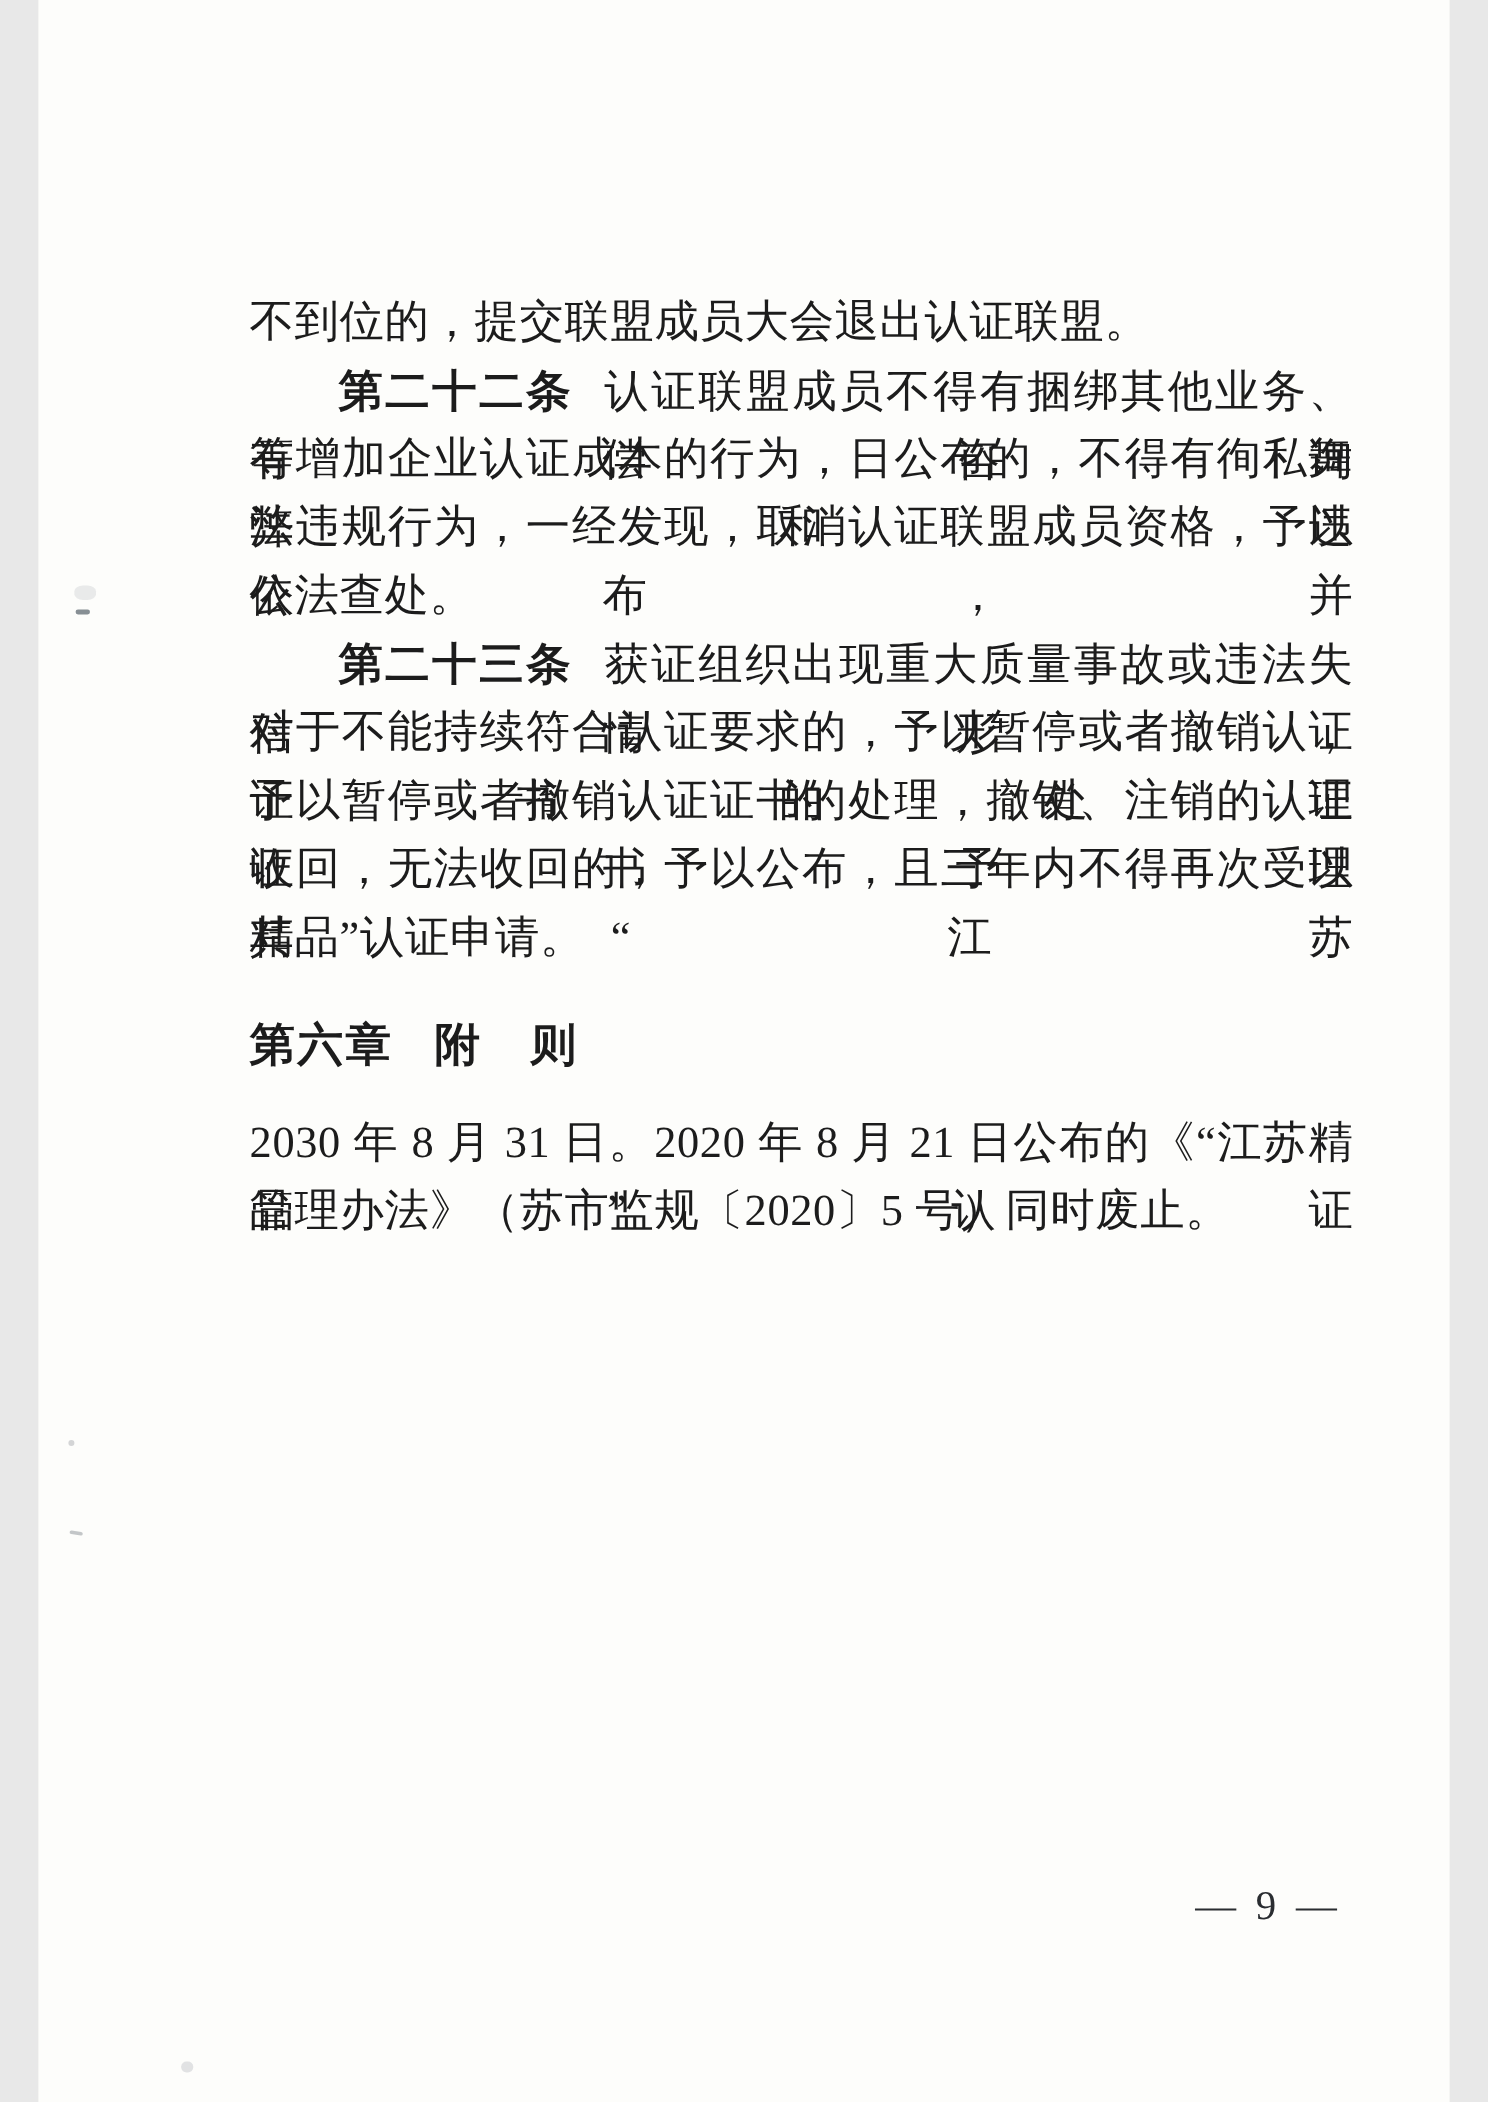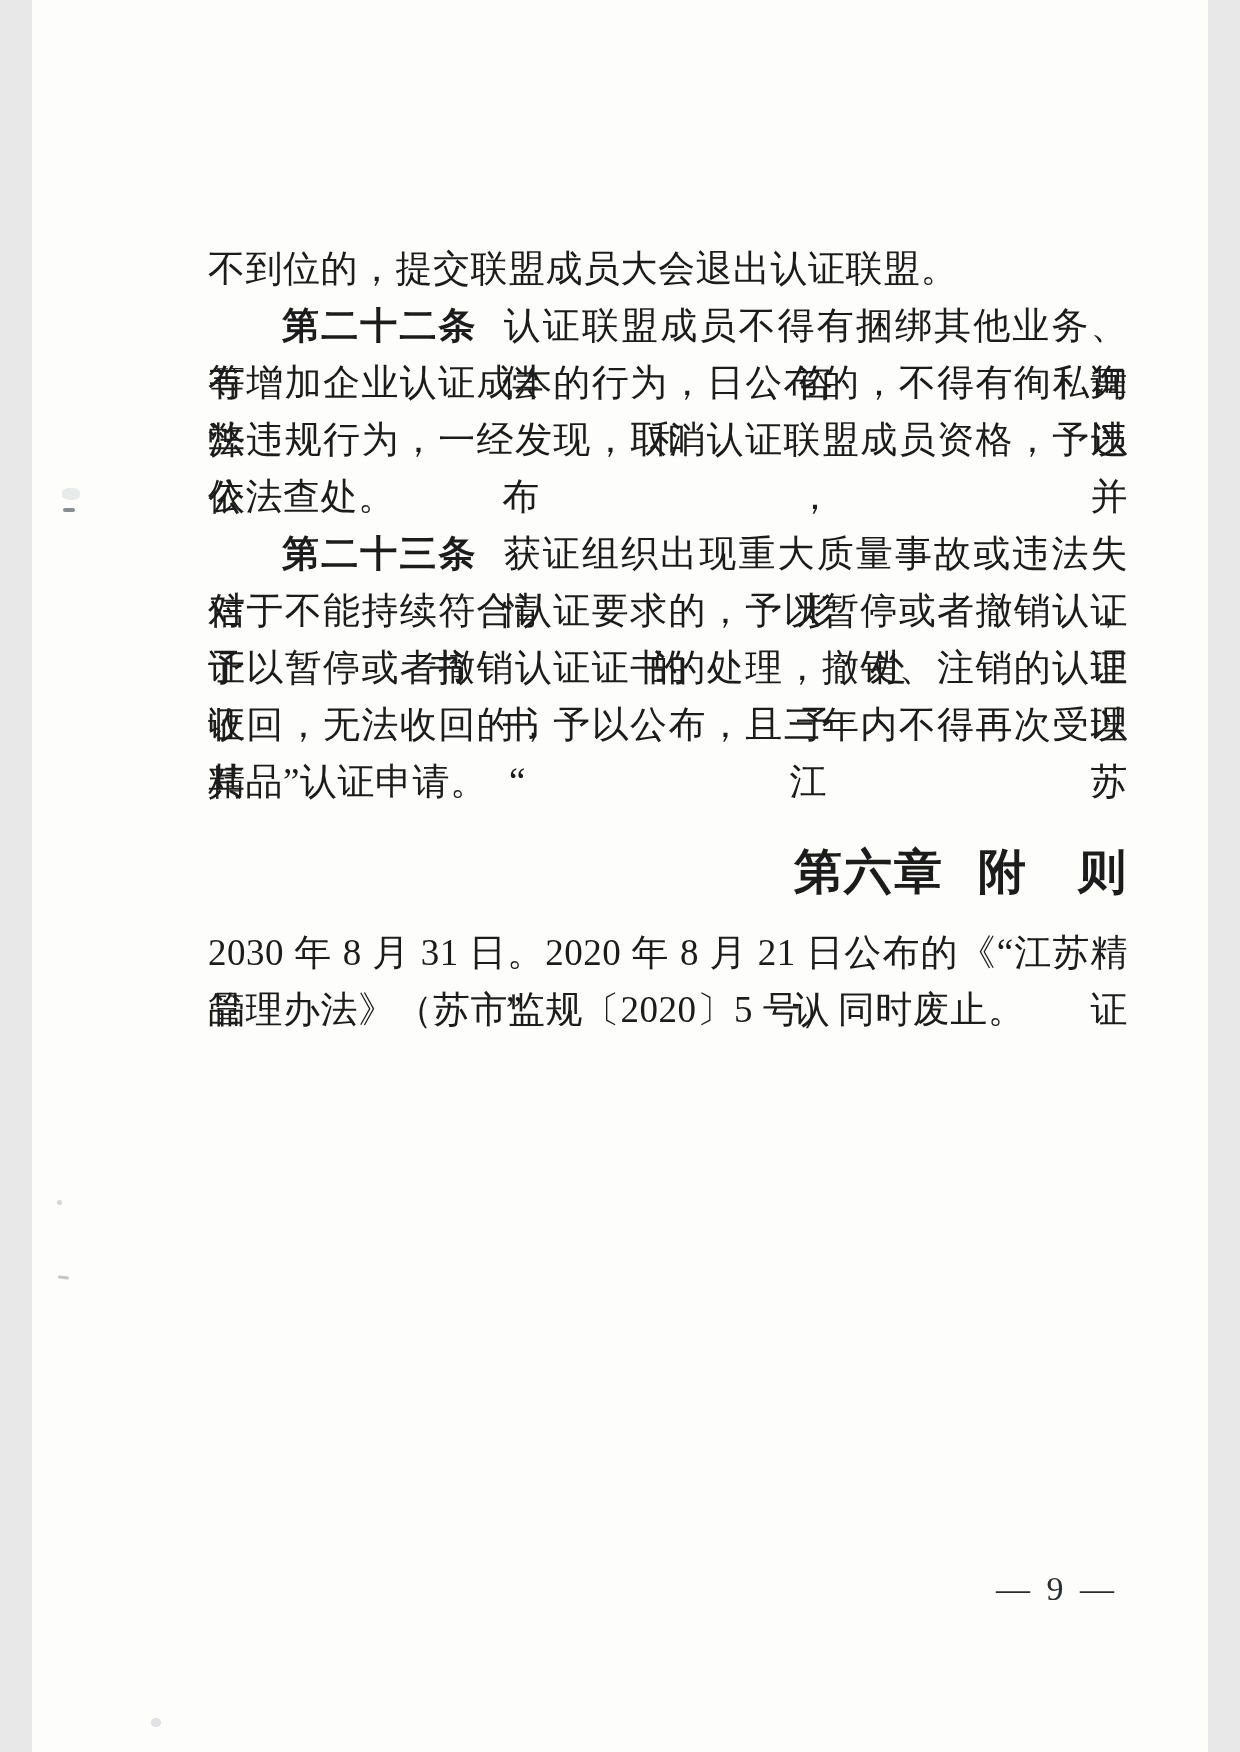--- a/index.html
+++ b/index.html
@@ -45,22 +45,22 @@
     font-weight: 700;
     margin-right: 26px;
   }
   .chapter-heading {
     position: absolute;
     left: 176px;
     top: 843px;
     width: 920px;
     height: 57px;
     line-height: 57px;
-    text-align: right;
-    font-size: 48px;
+    text-align: left;
+    font-size: 38px;
     font-family: "Liberation Sans", "DejaVu Sans", sans-serif;
     font-weight: 700;
     letter-spacing: 2px;
   }
   .chapter-title {
     margin-left: 34px;
   }
   .page-footer {
     position: absolute;
     left: 930px;

